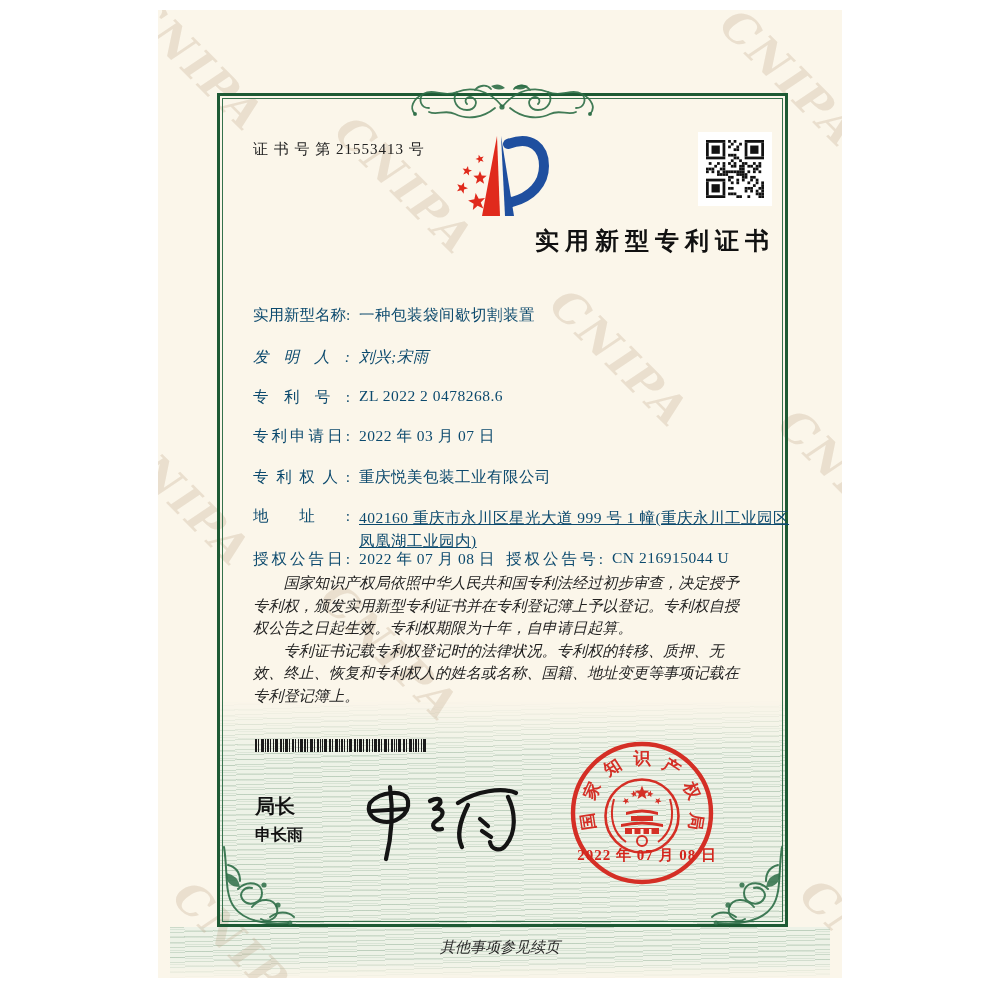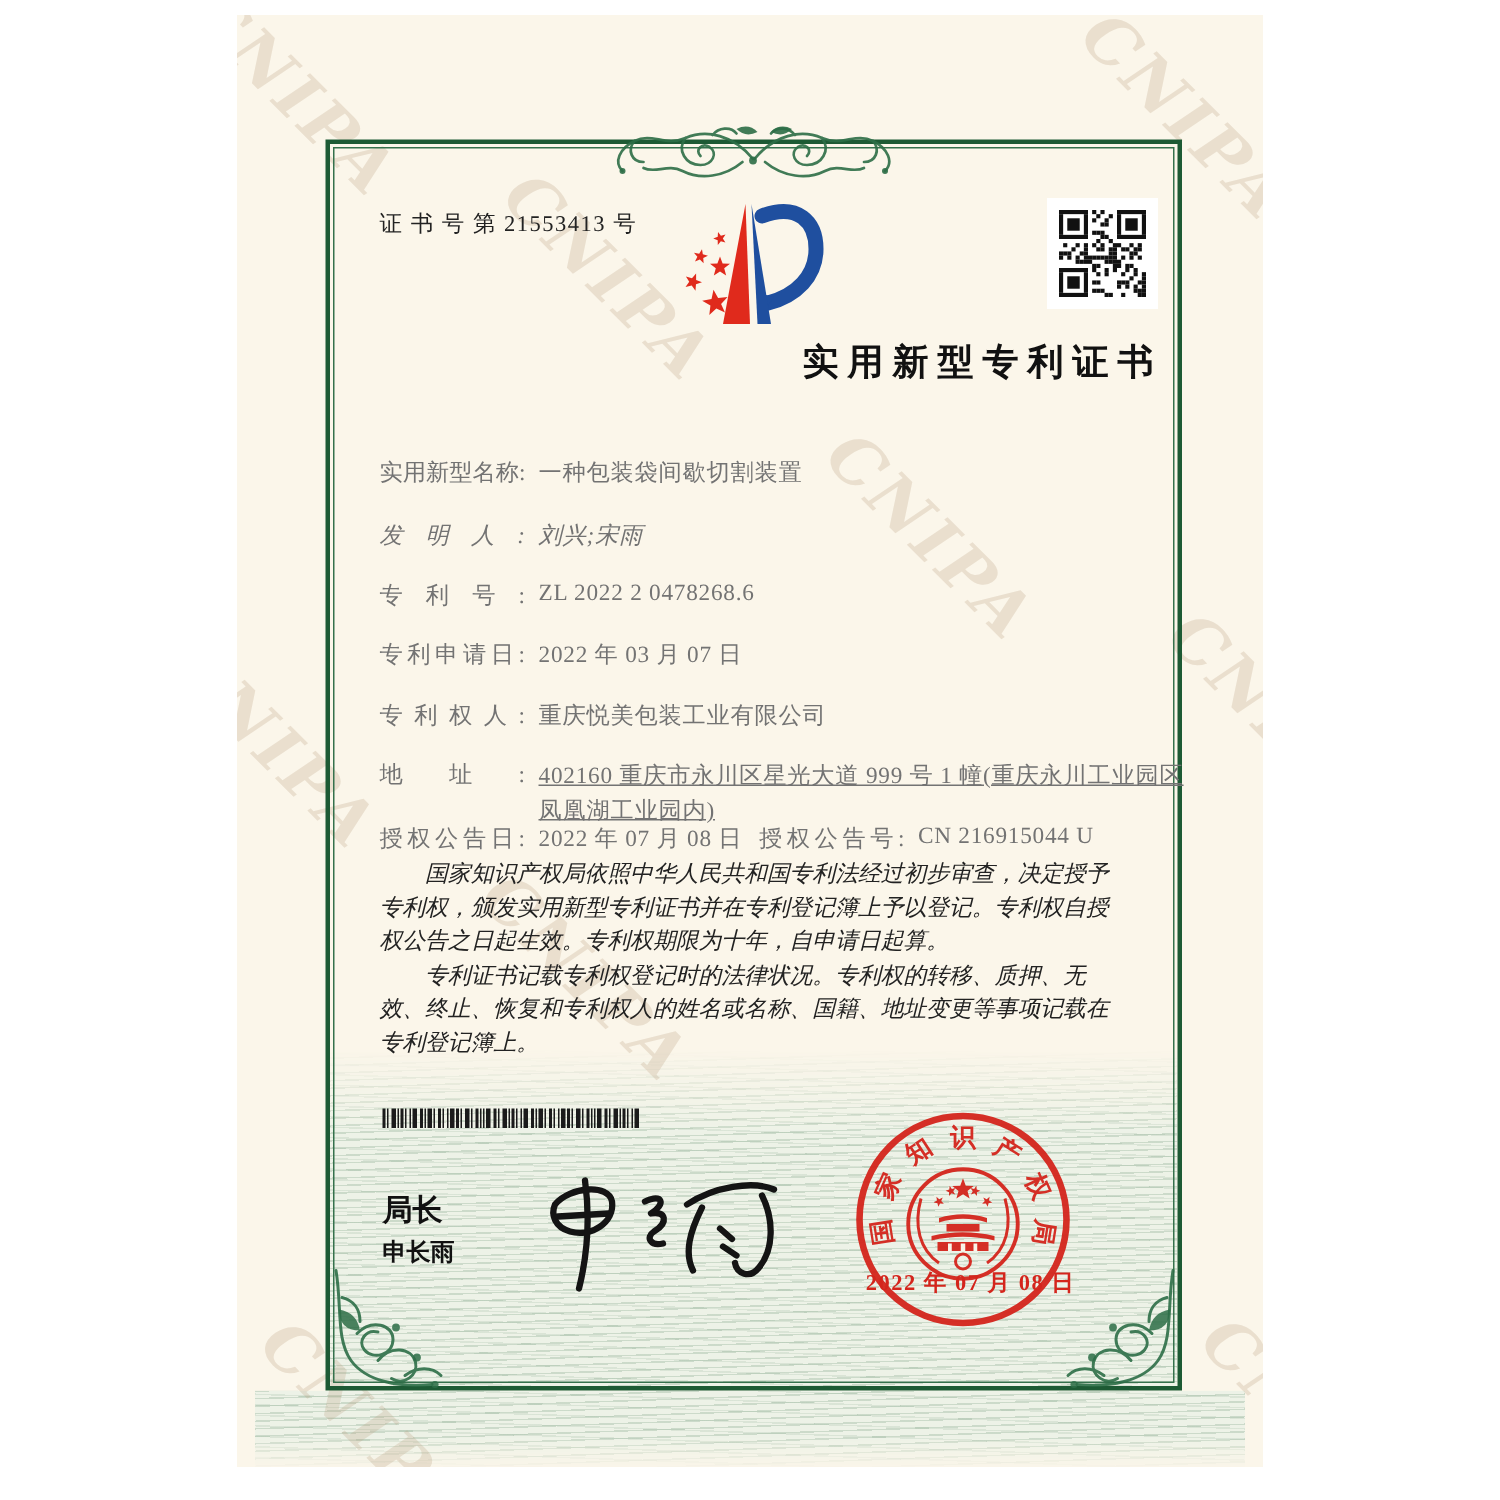--- a/index.html
+++ b/index.html
@@ -22,21 +22,21 @@
     -webkit-mask-image:linear-gradient(180deg,black 60%,transparent);
             mask-image:linear-gradient(180deg,black 60%,transparent);}
   
   .frame{position:absolute;left:59px;top:83px;width:571px;height:834px;border:3px solid #1d5a34;z-index:2;box-sizing:border-box;}
   .frame::before{content:"";position:absolute;inset:2px;border:1px solid #35714c;}
   .orn{position:absolute;z-index:2;}
   
   .txt{position:absolute;z-index:3;color:#222;}
   .cert-no{left:95px;top:130px;font-size:15px;letter-spacing:1px;}
   .title{left:59px;top:215px;width:558px;text-align:right;font-size:24px;font-weight:700;letter-spacing:6px;color:#111;}
-  .frow{position:absolute;left:95px;font-size:15.5px;color:#737373;z-index:3;white-space:nowrap;}
+  .frow{position:absolute;left:95px;font-size:15.5px;color:#0c4a6e;z-index:3;white-space:nowrap;}
   .flabel{display:inline-block;width:97px;text-align:justify;text-align-last:justify;text-justify:inter-character;vertical-align:top;}
   .fvalue{display:inline-block;margin-left:9px;vertical-align:top;letter-spacing:.5px;}
   .fvalue.wrap{white-space:normal;width:442px;line-height:23px;text-decoration:underline;}
   .grant2{position:absolute;left:253px;top:0;white-space:nowrap;}
   .paras{position:absolute;left:95px;top:562px;width:500px;z-index:3;font-size:15.2px;line-height:22.6px;color:#222;font-style:italic;}
   .paras p{margin:0;text-indent:2em;}
   .barcode{position:absolute;left:97px;top:729px;width:178px;height:13px;z-index:3;display:flex;align-items:stretch;}
   .barcode i{display:block;background:#1b1b1b;height:100%;}
   .signer-title{left:97px;top:783px;font-size:20px;font-weight:700;font-family:"Liberation Sans",sans-serif;color:#111;}
   .signer-name{left:97px;top:815px;font-size:16px;font-weight:700;font-family:"Liberation Sans",sans-serif;color:#111;}
@@ -385,14 +385,15 @@
       <rect x="65" y="79" width="22" height="5"></rect>
       <path d="M55,87 Q76,82 97,87 L97,90 Q76,85 55,90 Z"></path>
       <rect x="59" y="91" width="34" height="6"></rect>
       <rect x="66" y="92" width="2.5" height="5" fill="#fbf6ea"></rect>
       <rect x="74.5" y="92" width="3" height="5" fill="#fbf6ea"></rect>
       <rect x="83" y="92" width="2.5" height="5" fill="#fbf6ea"></rect>
     </g>
   </svg>
   <div class="txt seal-date">2022 年 07 月 08 日</div>
 
+  <div class="txt cont-note">其他事项参见续页</div>
 
 </div>
 
 </body></html>

